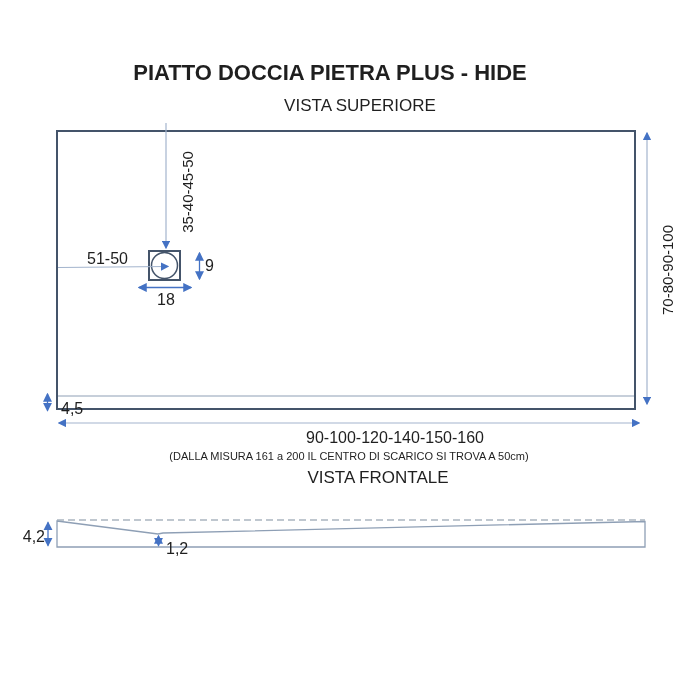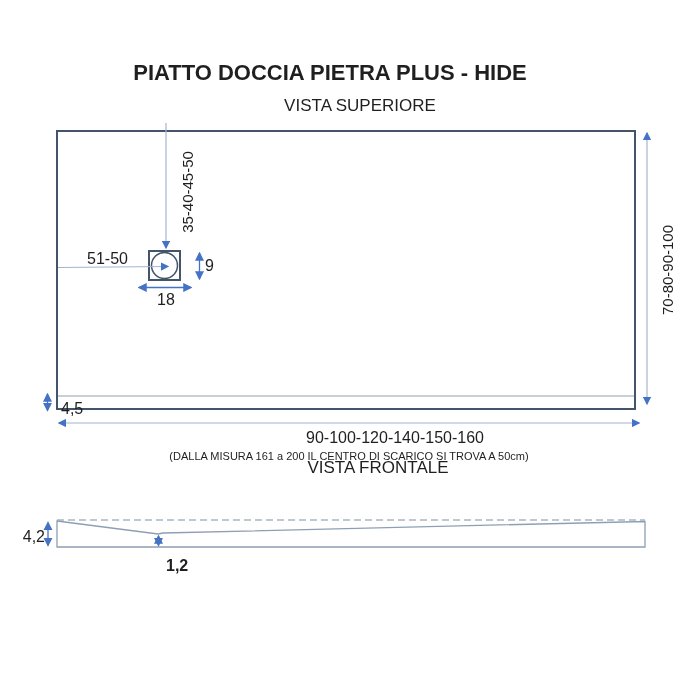--- a/index.html
+++ b/index.html
@@ -89,19 +89,19 @@
   <div class="abs dim dim-center" style="left:166px;top:291px;">18</div>
 
   <div class="abs dim" style="left:61px;top:400px;">4,5</div>
 
   <div class="abs dim-rot" style="left:667px;top:270px;">70-80-90-100</div>
 
   <div class="abs dim dim-center" style="left:349px;top:429px;margin-left:46px;">90-100-120-140-150-160</div>
 
   <div class="abs note" style="left:349px;top:450px;">(DALLA MISURA 161 a 200 IL CENTRO DI SCARICO SI TROVA A 50cm)</div>
 
-  <div class="abs viewlabel" style="left:378px;top:458px;text-align:center;">VISTA FRONTALE</div>
+  <div class="abs viewlabel" style="left:378px;top:468px;text-align:center;">VISTA FRONTALE</div>
 
   <div class="abs dim" style="left:21px;top:528px;width:24px;text-align:right;">4,2</div>
 
-  <div class="abs dim" style="left:166px;top:557px;font-weight:bold;">1,2</div>
+  <div class="abs dim" style="left:166px;top:540px;">1,2</div>
 
 </div>
 
 </body></html>

